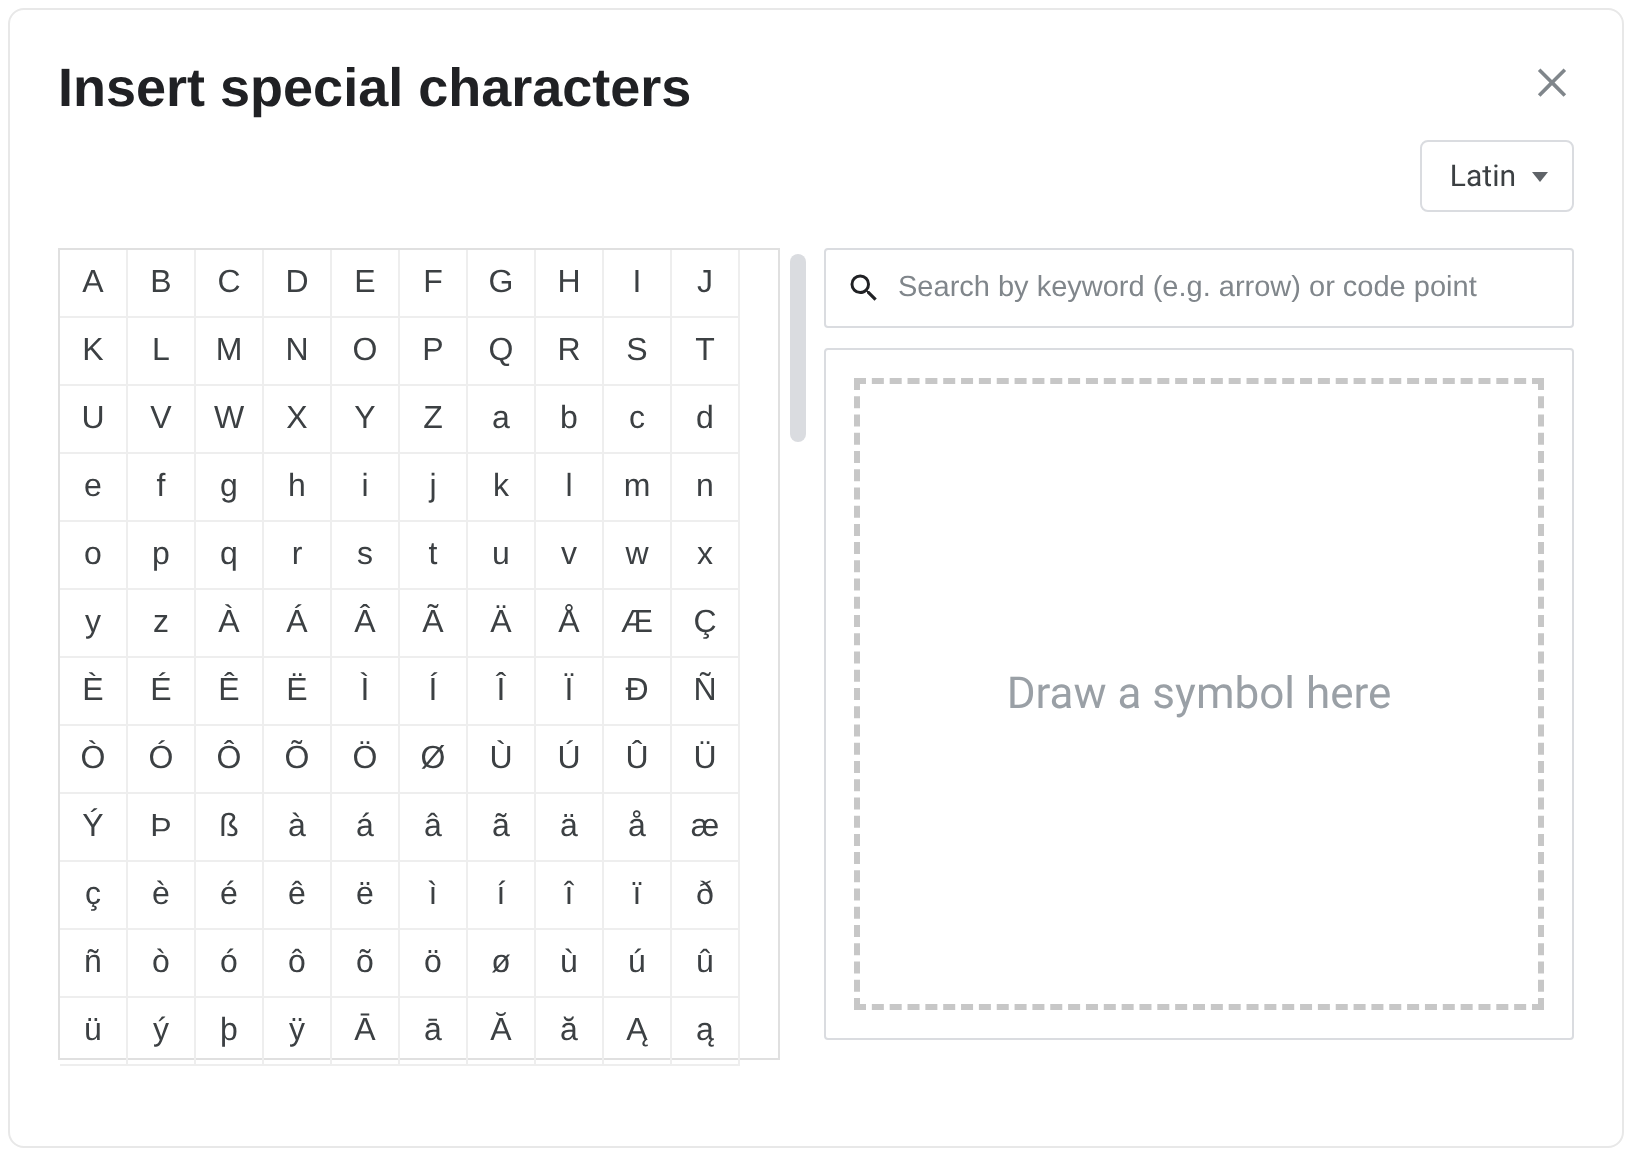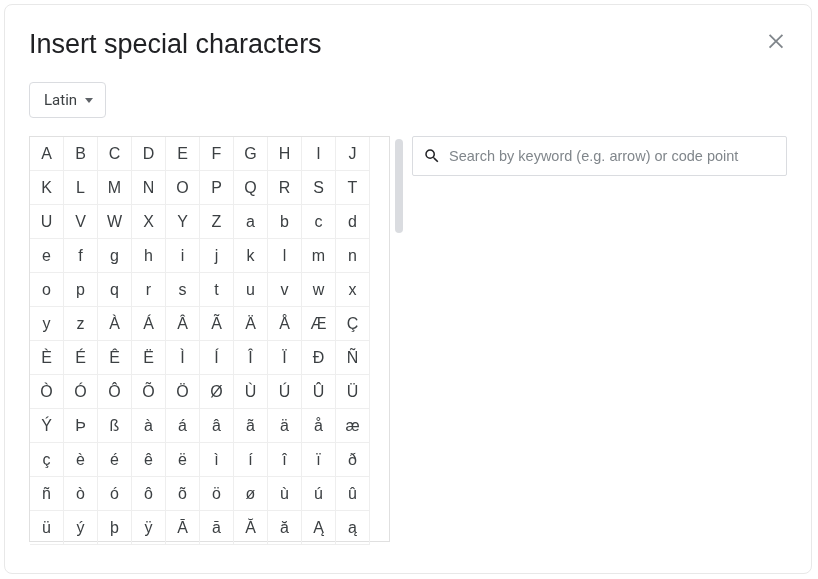--- a/index.html
+++ b/index.html
@@ -26,28 +26,29 @@
       top: 24px;
       right: 22px;
       width: 24px;
       height: 24px;
       cursor: pointer;
       color: #80868b;
     }
     .close-btn svg { width: 22px; height: 22px; }
     .title {
       font-size: 27px;
-      font-weight: 400;
+      font-weight: 700;
       color: #202124;
-      margin-bottom: 22px;
+      margin-bottom: 10px;
       font-family: "Google Sans", Arial, sans-serif;
     }
     .dropdowns {
       display: flex;
       margin-bottom: 18px;
+      justify-content: flex-end;
     }
     .dropdown {
       display: inline-flex;
       align-items: center;
       gap: 6px;
       padding: 8px 12px 8px 14px;
       border: 1px solid #dadce0;
       border-radius: 4px;
       background: #fff;
       font-size: 15px;
@@ -287,15 +288,20 @@
       <div class="fake-scrollbar"></div>
     </div>
 
     <div class="right-col">
       <div class="search">
         <svg class="mag" viewBox="0 0 24 24" fill="currentColor">
             <path d="M15.5 14h-.79l-.28-.27A6.471 6.471 0 0 0 16 9.5 6.5 6.5 0 1 0 9.5 16c1.61 0 3.09-.59 4.23-1.57l.27.28v.79l5 4.99L20.49 19l-4.99-5zm-6 0C7.01 14 5 11.99 5 9.5S7.01 5 9.5 5 14 7.01 14 9.5 11.99 14 9.5 14z"></path>
           </svg>
         <input type="text" placeholder="Search by keyword (e.g. arrow) or code point" style="">
       </div>
+      <div class="draw-box">
+        <div class="draw-inner">
+          <span>Draw a symbol here</span>
+        </div>
+      </div>
     </div>
   </div>
 </div>
 
 </body></html>

